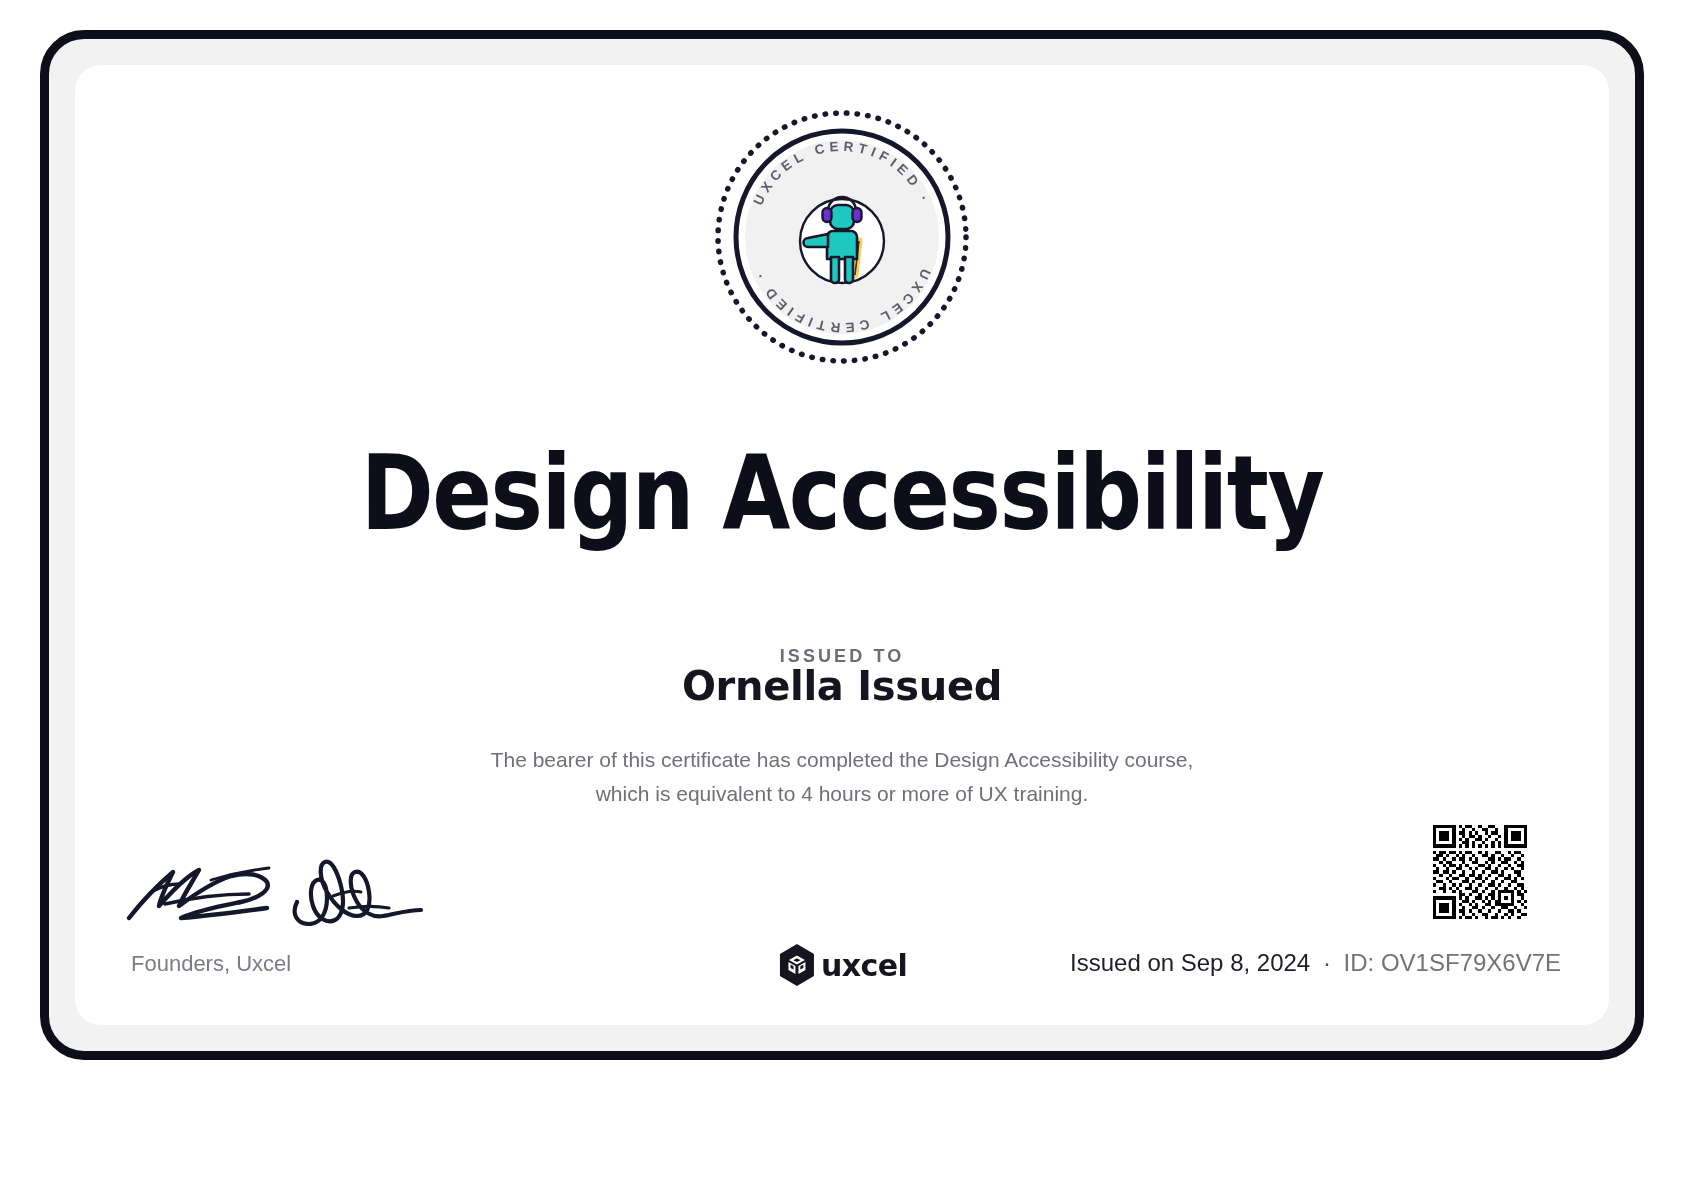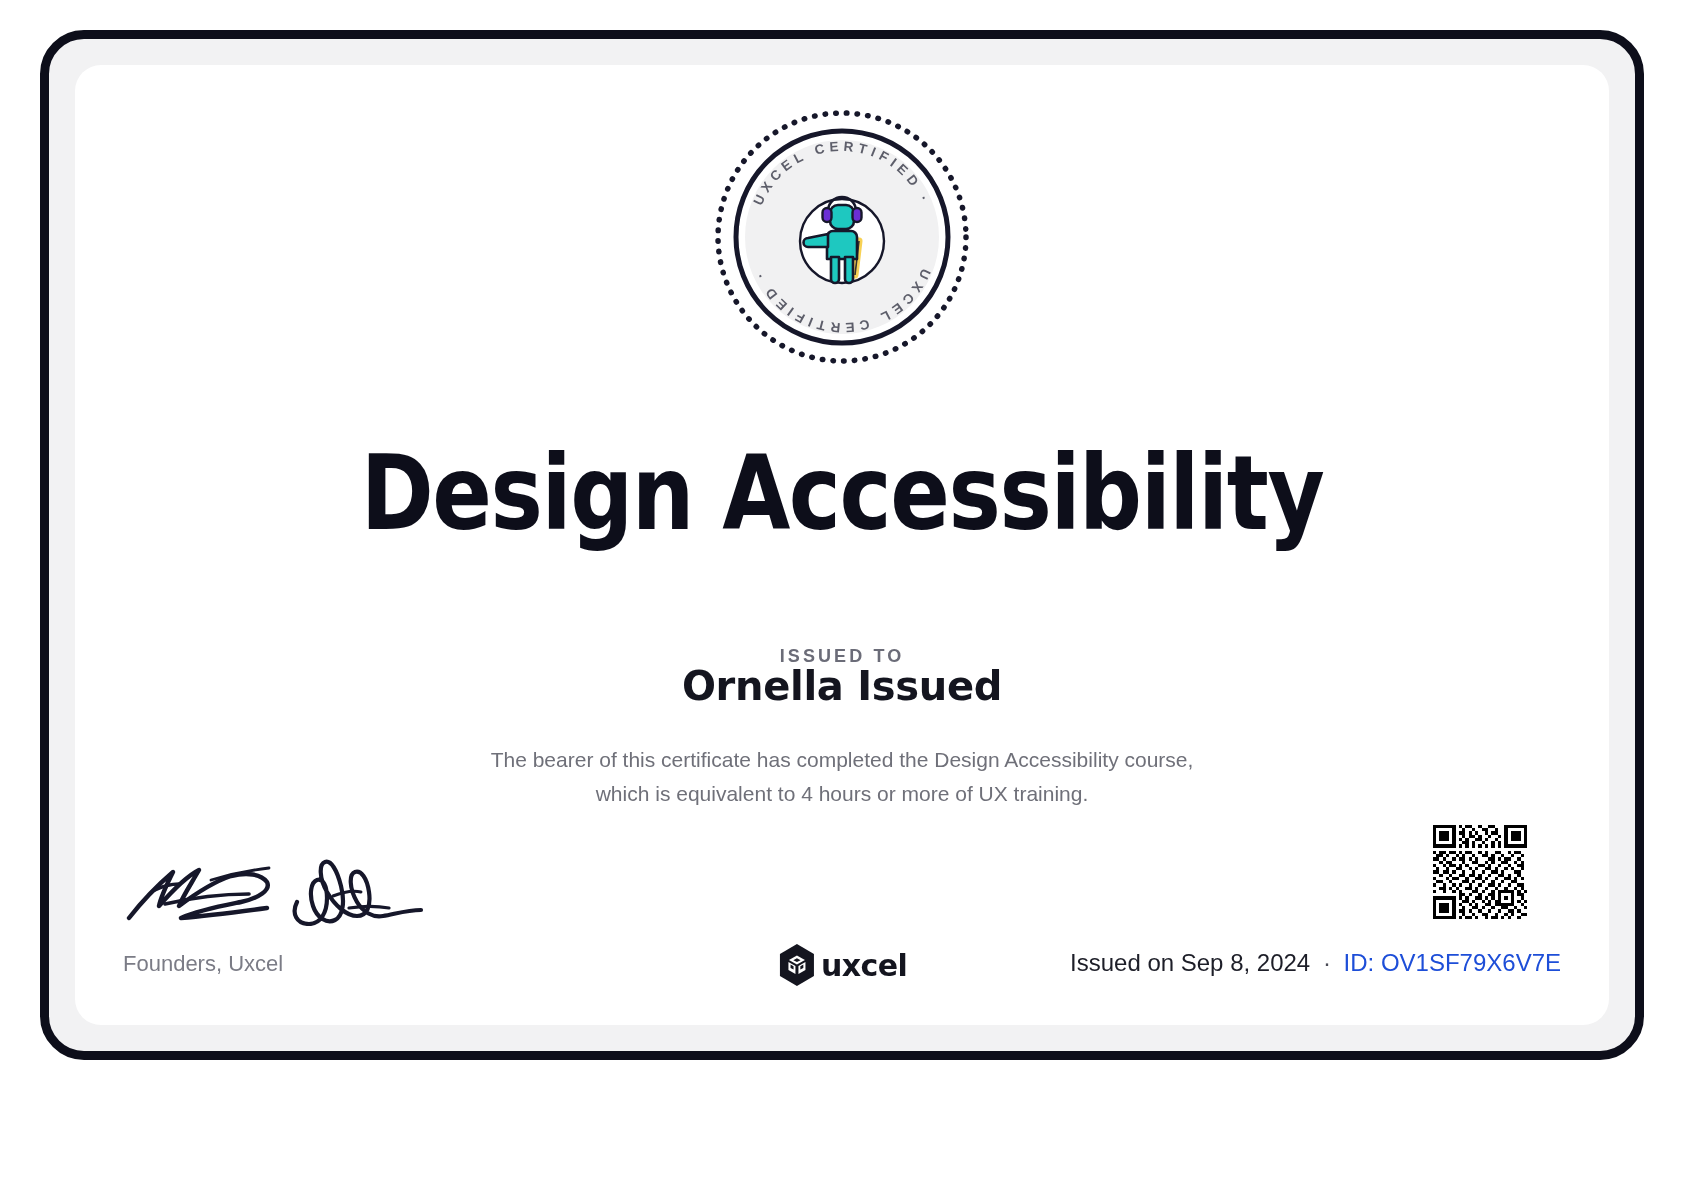--- a/index.html
+++ b/index.html
@@ -107,21 +107,21 @@
     position: absolute;
     left: 46px;
     top: 775px;
     width: 330px;
     height: 86px;
   }
   .signatures svg { display: block; }
 
   .founders-label {
     position: absolute;
-    left: 48px;
+    left: 56px;
     top: 886px;
     font-family: "Liberation Sans", sans-serif;
     font-size: 22px;
     color: #7b7c86;
   }
 
   .brand-logo {
     position: absolute;
     left: 50%;
     transform: translateX(-50%);
@@ -145,21 +145,21 @@
     top: 884px;
     font-family: "Liberation Sans", sans-serif;
     font-size: 24px;
     color: #1d1e28;
     white-space: nowrap;
   }
   .issue-line .dot-sep {
     color: #4a4b56;
     padding: 0 6px;
   }
-  .issue-line .cert-id { color: #1d4ed8; }
+  .issue-line .cert-id { color: #737373; }
 
   .qr-code {
     position: absolute;
     right: 82px;
     top: 760px;
     width: 94px;
     height: 94px;
   }
   .qr-code svg { display: block; shape-rendering: crispEdges; }
 </style>

